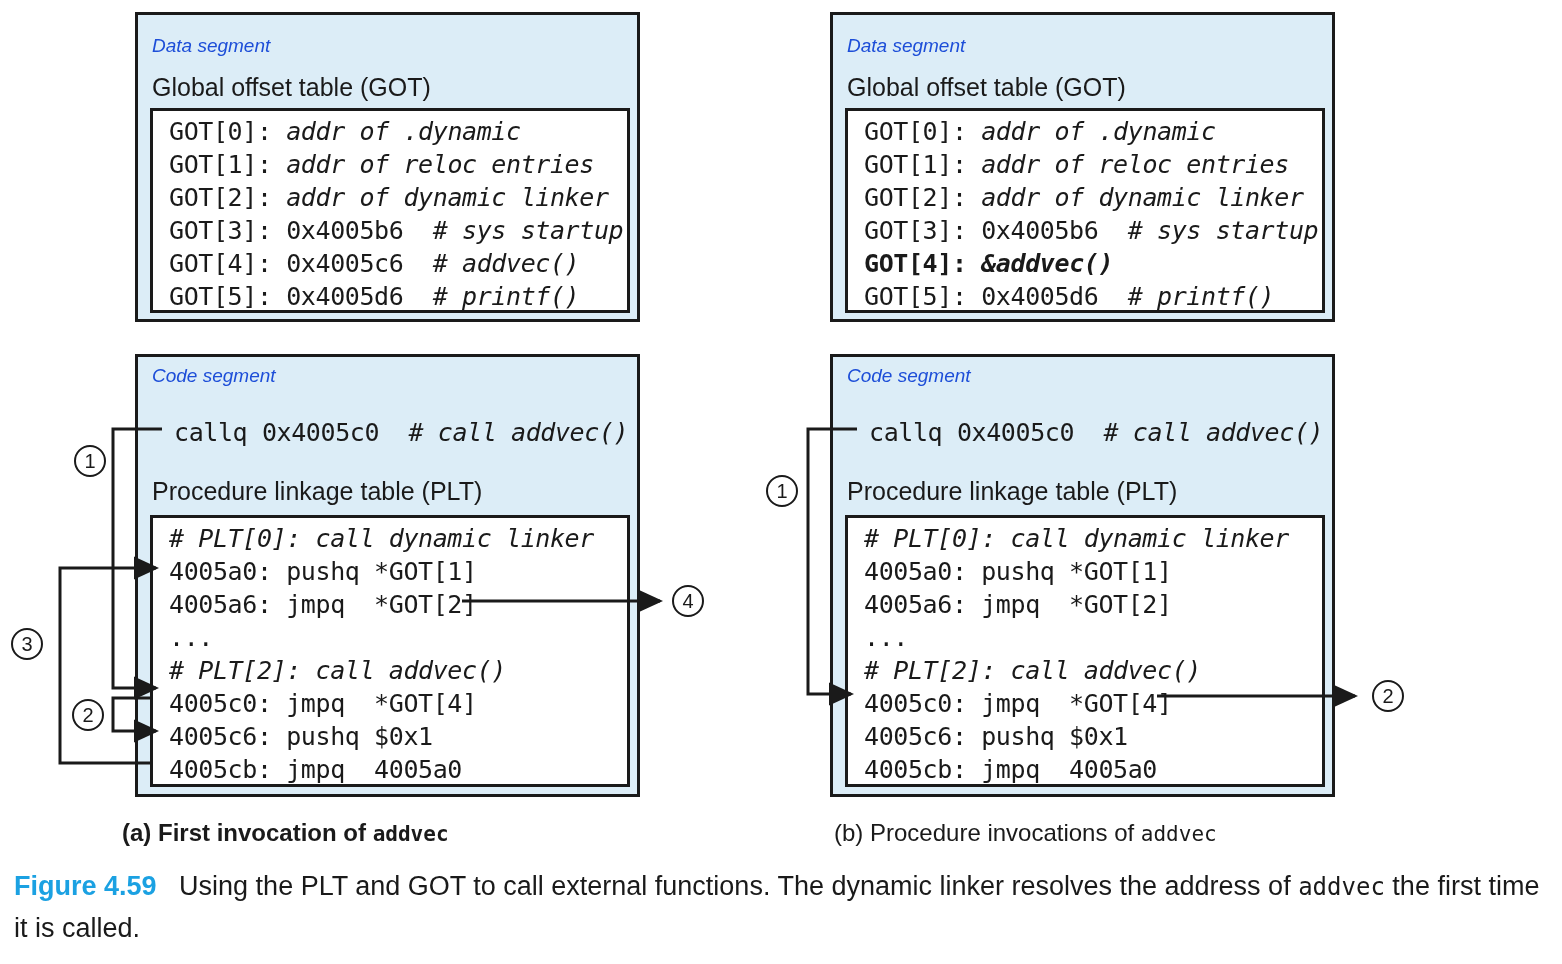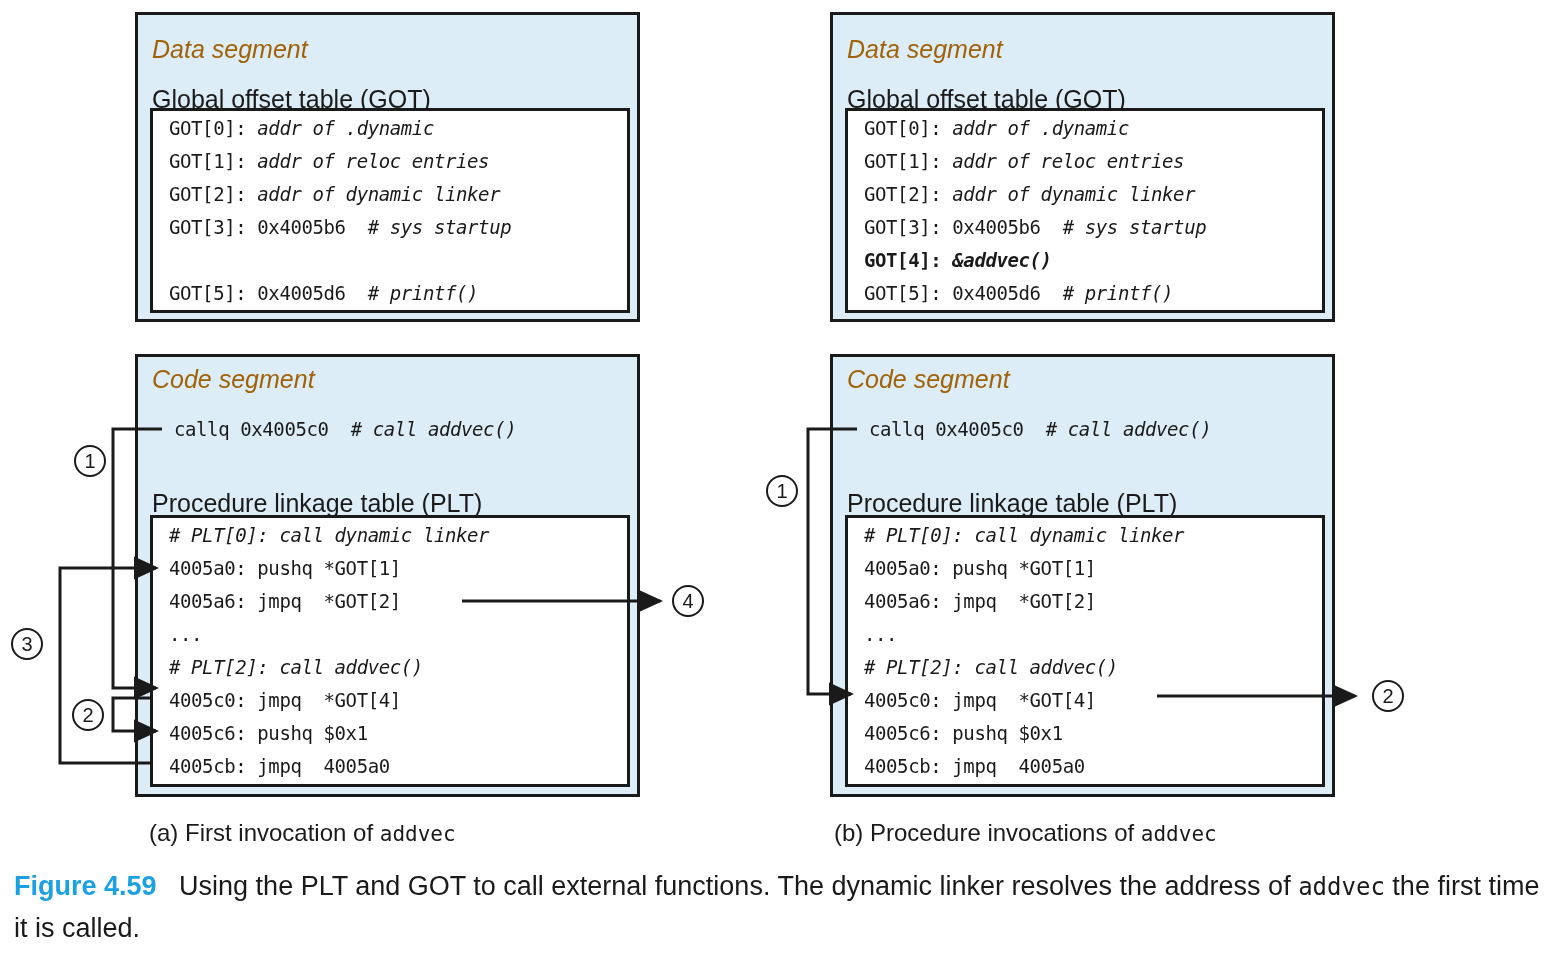--- a/index.html
+++ b/index.html
@@ -19,46 +19,45 @@
 
   
   .panel {
     position: absolute;
     background: #dcedf7;
     border: 3px solid #1a1a1a;
     box-sizing: border-box;
   }
   .panel-title {
     font-style: italic;
-    font-size: 25px;
-    font-family: "Liberation Sans", sans-serif;
-    color: #a16207;
+    font-size: 19px;
+    font-family: "Liberation Sans", sans-serif;
+    color: #1d4ed8;
     white-space: nowrap;
   }
   .panel-sub {
     font-size: 25px;
     font-family: "Liberation Sans", sans-serif;
     color: #1a1a1a;
     white-space: nowrap;
-    margin-top: 12px;
   }
 
   
   .codebox {
     position: absolute;
     background: #ffffff;
     border: 3px solid #1a1a1a;
     box-sizing: border-box;
   }
 
   .codeline {
     position: absolute;
     white-space: pre;
     font-family: "DejaVu Sans Mono", "Liberation Mono", monospace;
-    font-size: 19px;
+    font-size: 25px;
     color: #1a1a1a;
     letter-spacing: -0.4px;
   }
   .seg-ital { font-style: italic; }
   .seg-bold { font-weight: bold; font-style: italic; }
   .seg-boldplain { font-weight: bold; }
 
   
   .circle {
     position: absolute;
@@ -125,20 +124,21 @@
 
 <div class="panel" style="left:135px; top:12px; width:505px; height:310px;">
   <div class="panel-title" style="position:absolute; left:14px; top:20px;">Data segment</div>
   <div class="panel-sub" style="position:absolute; left:14px; top:58px;">Global offset table (GOT)</div>
 
   <div class="codebox" style="left:12px; top:93px; width:480px; height:205px;">
     <div class="codeline" style="left:16px; top:6px;"><span class="seg-plain">GOT[0]: </span><span class="seg-ital">addr of .dynamic</span></div>
     <div class="codeline" style="left:16px; top:39px;"><span class="seg-plain">GOT[1]: </span><span class="seg-ital">addr of reloc entries</span></div>
     <div class="codeline" style="left:16px; top:72px;"><span class="seg-plain">GOT[2]: </span><span class="seg-ital">addr of dynamic linker</span></div>
     <div class="codeline" style="left:16px; top:105px;"><span class="seg-plain">GOT[3]: 0x4005b6  </span><span class="seg-ital"># sys startup</span></div>
+    <div class="codeline" style="left:16px; top:138px;"><span class="seg-plain">GOT[4]: 0x4005c6  </span><span class="seg-ital"># addvec()</span></div>
     <div class="codeline" style="left:16px; top:171px;"><span class="seg-plain">GOT[5]: 0x4005d6  </span><span class="seg-ital"># printf()</span></div>
   </div>
 </div>
 
 <div class="panel" style="left:830px; top:12px; width:505px; height:310px;">
   <div class="panel-title" style="position:absolute; left:14px; top:20px;">Data segment</div>
   <div class="panel-sub" style="position:absolute; left:14px; top:58px;">Global offset table (GOT)</div>
 
   <div class="codebox" style="left:12px; top:93px; width:480px; height:205px;">
     <div class="codeline" style="left:16px; top:6px;"><span class="seg-plain">GOT[0]: </span><span class="seg-ital">addr of .dynamic</span></div>
@@ -221,21 +221,21 @@
 </svg>
 
 <div class="circle" style="left:74px; top:445px;">1</div>
 <div class="circle" style="left:11px; top:628px;">3</div>
 <div class="circle" style="left:72px; top:699px;">2</div>
 <div class="circle" style="left:672px; top:585px;">4</div>
 
 <div class="circle" style="left:766px; top:475px;">1</div>
 <div class="circle" style="left:1372px; top:680px;">2</div>
 
-<div class="subcap" style="left:149px; top:819px;">
+<div class="subcap" style="left:122px; top:819px;font-weight:bold;">
   <span>(a) First invocation of </span><span class="code">addvec</span>
 </div>
 <div class="subcap" style="left:834px; top:819px;">
   <span>(b) Procedure invocations of </span><span class="code">addvec</span>
 </div>
 
 <div class="figcaption">
   <span class="fignum">Figure 4.59</span><span>&nbsp;&nbsp;&nbsp;</span><span class="figbold">Using the PLT and GOT to call external functions.</span><span> The dynamic linker resolves the address of </span><span class="code">addvec</span><span> the first time it is called.</span>
 </div>
 

